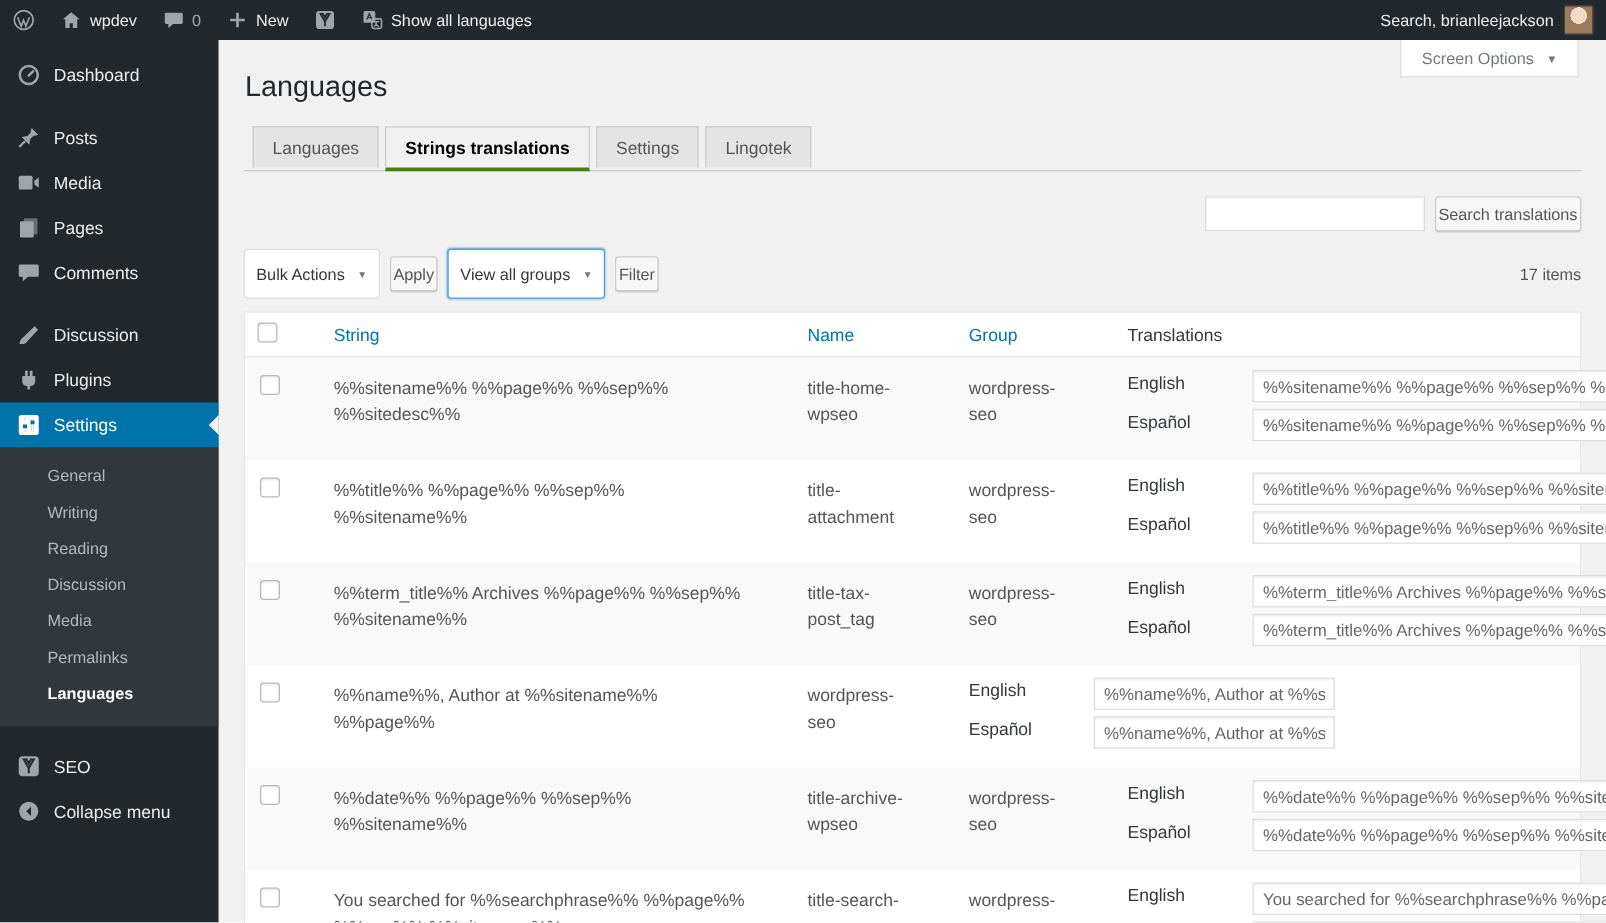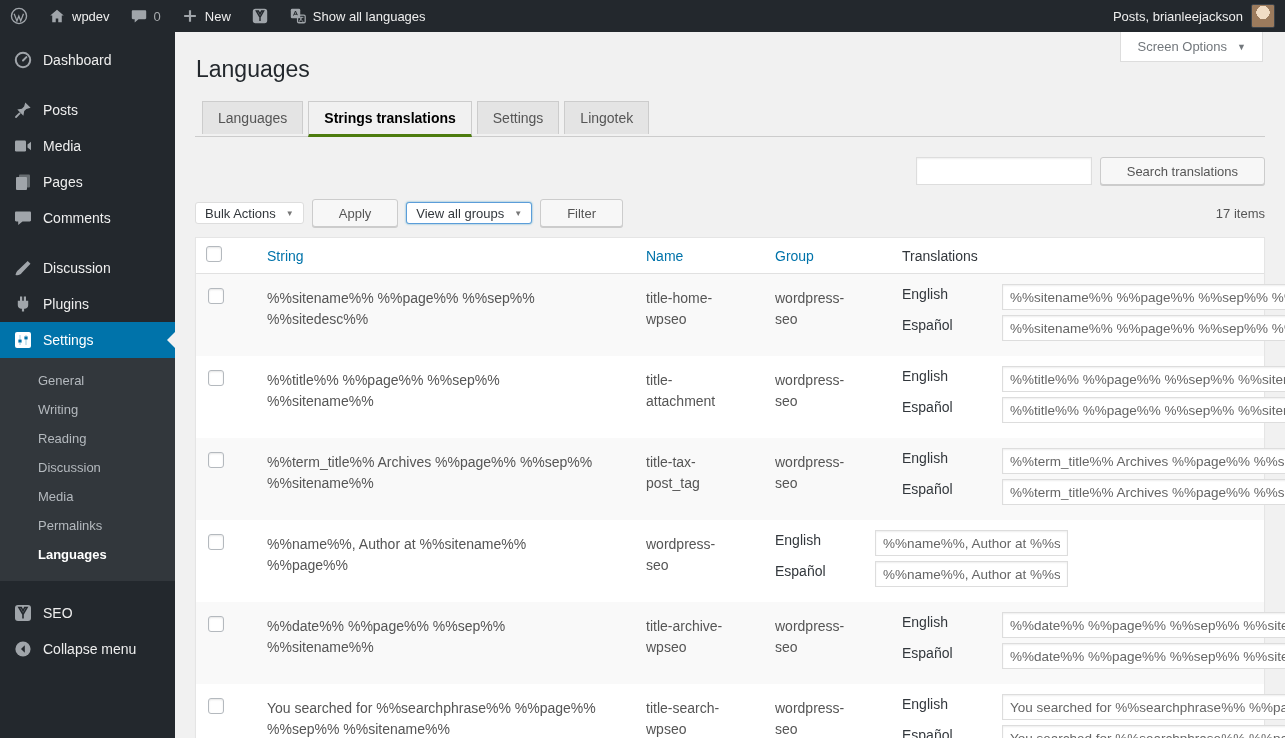--- a/index.html
+++ b/index.html
@@ -42,24 +42,24 @@
 
   .nav-tabs { margin-top:16px; border-bottom:1px solid #ccc; padding-left:7px; }
   .nav-tab { display:inline-block; background:#e4e4e4; border:1px solid #ccc; border-bottom:none;
     padding:8px 15px; margin:0 5px -1px 0; font-size:14px; color:#555; cursor:pointer; }
   .nav-tab-active { background:#f1f1f1; color:#000; font-weight:bold; border-bottom:3px solid #4d7c0f; }
 
   .search-row { margin-top:20px; display:flex; justify-content:flex-end; align-items:center; gap:8px; }
   .search-input { width:176px; height:28px; border:1px solid #ddd; background:#fff; padding:0 8px; font-size:13px;
     font-family:inherit; box-shadow: inset 0 1px 2px rgba(0,0,0,.07); }
   .btn { height:28px; background:#f7f7f7; border:1px solid #ccc; border-radius:3px; color:#555;
-    padding:0 26px; font-size:13px; font-family:inherit; cursor:pointer; box-shadow:0 1px 0 #ccc; }
+    padding:0 2px; font-size:13px; font-family:inherit; cursor:pointer; box-shadow:0 1px 0 #ccc; }
 
   .toolbar { margin-top:14px; display:flex; align-items:center; gap:8px; }
-  .select { height:22px; background:#fff; border:1px solid #ddd; border-radius:3px; color:#32373c;
+  .select { height:40px; background:#fff; border:1px solid #ddd; border-radius:3px; color:#32373c;
     display:inline-flex; align-items:center; gap:10px; padding:0 9px; font-size:13px; cursor:pointer; }
   .select .arrow { font-size:8px; color:#777; }
   .select.focused { border-color:#5b9dd9; box-shadow:0 0 2px rgba(30,140,190,.8); }
   .items-count { margin-left:auto; color:#555; font-size:13px; }
 
   
   .table { margin-top:10px; background:#fff; border:1px solid #e5e5e5; box-shadow:0 1px 1px rgba(0,0,0,.04); }
   .thead, .trow { display:grid; grid-template-columns:38px 356px 106px 104px 1fr;gap:23px; }
   .thead { align-items:center; height:36px; border-bottom:1px solid #e1e1e1; }
   .thead .hcell { padding:0 10px; font-size:14px; }
@@ -128,21 +128,21 @@
         <svg viewBox="0 0 20 20">
           <rect x="2" y="2" width="10.5" height="10.5" rx="1.5" fill="currentColor"></rect>
           <path d="M5 9.5l2.2-5 2.3 5M5.8 8h3" fill="none" stroke="#23282d" stroke-width="1.1"></path>
           <rect x="9.5" y="9" width="8.5" height="8.5" rx="1.5" fill="none" stroke="currentColor" stroke-width="1.4"></rect>
           <path d="M11.5 11.5h4.5M13.7 11v1c-.4 2-1.5 3.5-2.7 4.2M12.5 12.5c.8 1.8 2 3 3.4 3.7" fill="none" stroke="currentColor" stroke-width="1.1"></path>
         </svg>
       </span>
     <span>Show all languages</span>
   </div>
   <div class="ab-right">
-    <span>Posts, brianleejackson</span>
+    <span>Search, brianleejackson</span>
     <span class="avatar"></span>
   </div>
 </div>
 
 <div class="sidebar">
   <div>
       <div class="menu-item">
         <span class="menu-icon">
           <svg viewBox="0 0 20 20">
             <circle cx="10" cy="10" r="7.2" fill="none" stroke="currentColor" stroke-width="2"></circle>

